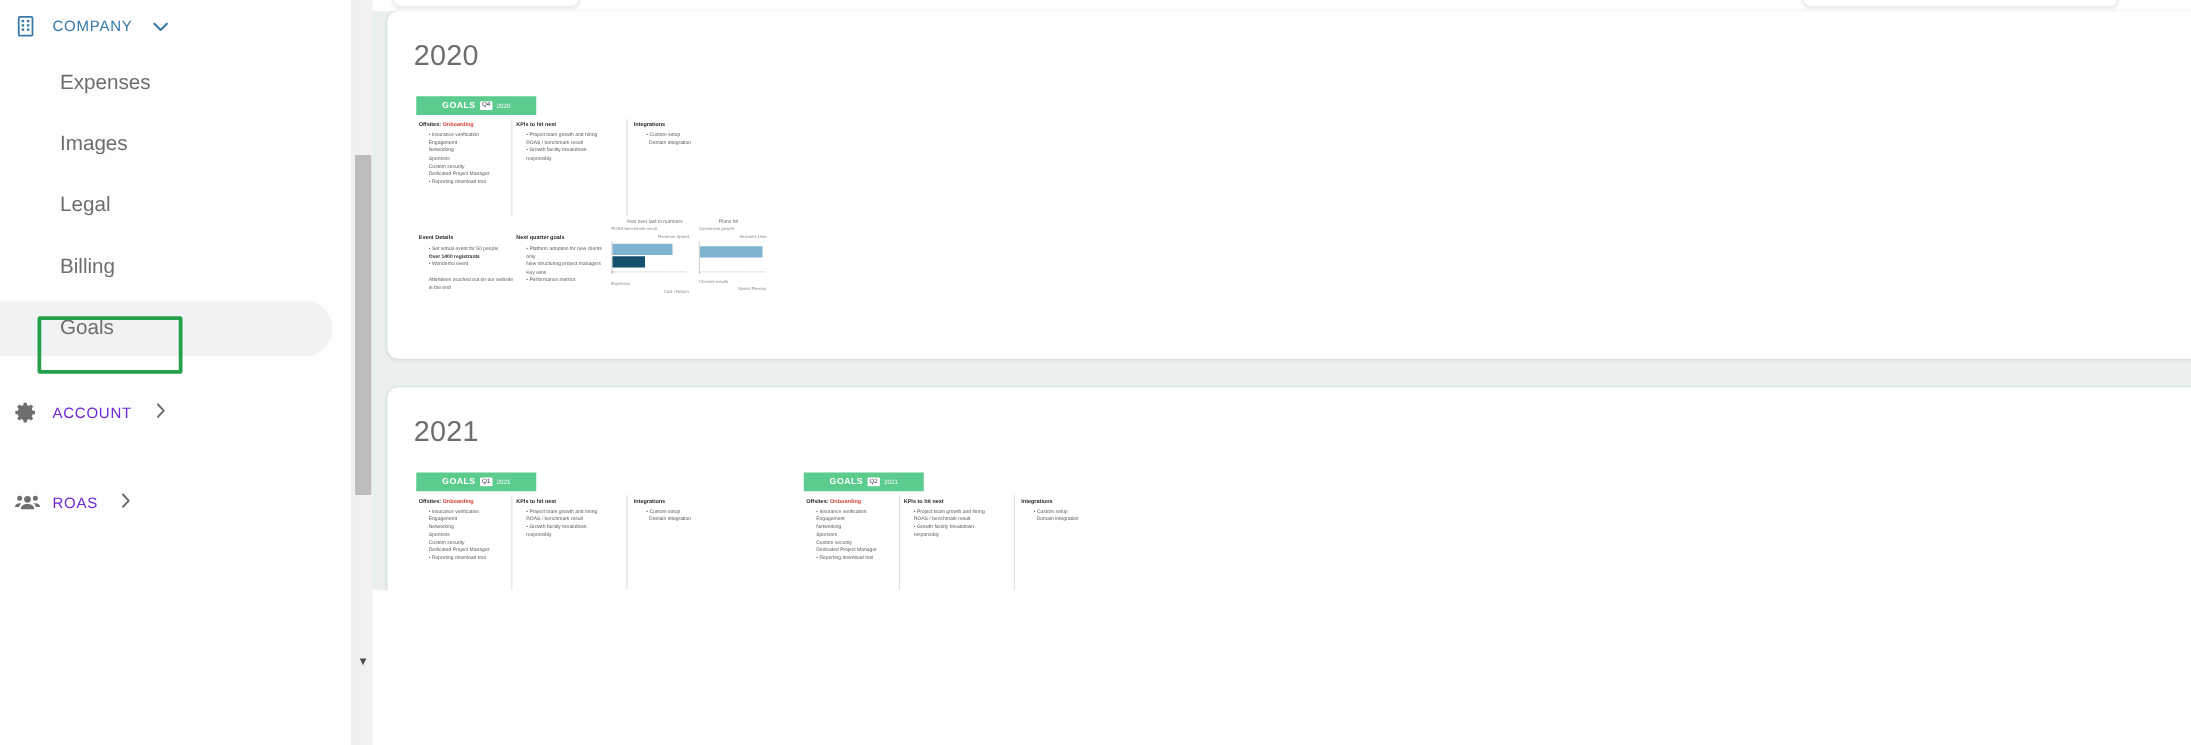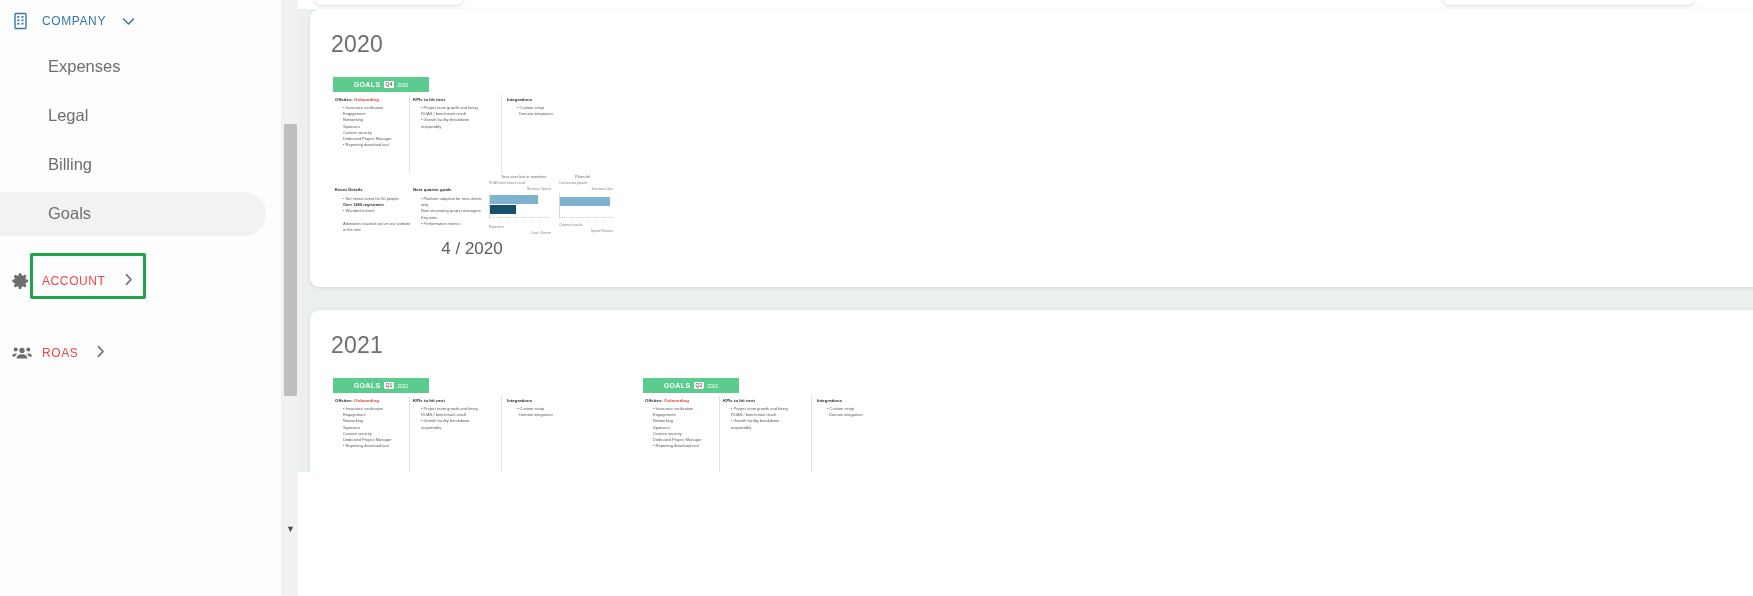--- a/index.html
+++ b/index.html
@@ -24,21 +24,21 @@
     height: 42px;
     padding-left: 12px;
     gap: 12px;
   }
   .nav-group-head .glyph { width: 18px; height: 18px; display: block; }
   .nav-group-head .label {
     font-size: 12px; letter-spacing: .6px;
   }
   .company-head .label { color: #3479a8; font-weight: 400; }
   .company-head .chev { color: #3479a8; font-size: 13px; margin-left: 4px; }
-  .grey-head .label { color: #ef4444; font-weight: 400; }
+  .grey-head .label { color: #6d28d9; font-weight: 400; }
   .grey-head .chev { color: #7a7a7a; font-size: 13px; margin-left: 6px; }
 
   .subitem {
     position: relative;
     height: 49px;
     display: flex; align-items: center;
     padding-left: 48px;
     font-size: 16.5px;
     color: #6e6e6e;
   }
@@ -211,20 +211,23 @@
         <svg width="13" height="9" viewBox="0 0 13 9">
             <path d="M1.5 2 L6.5 7 L11.5 2" fill="none" stroke="#3479a8" stroke-width="1.6" stroke-linecap="round" stroke-linejoin="round"></path>
           </svg>
       </span>
     </div>
 
     <div class="subitem">
       <span class="txt">Expenses</span>
     </div>
     <div class="subitem">
+      <span class="txt">Images</span>
+    </div>
+    <div class="subitem">
       <span class="txt">Legal</span>
     </div>
     <div class="subitem">
       <span class="txt">Billing</span>
     </div>
     <div class="subitem active">
       <span class="pill"></span>
       <span class="txt">Goals</span>
     </div>
 
@@ -348,21 +351,20 @@
               <div class="ctitle" style="text-align:right">Cost / Return</div>
 
             </div>
 
             <div class="chart-box" style="left:228px; top:148px; width:56px; height:42px;">
               <div class="ctitle">Channel results</div>
               <div class="ctitle" style="text-align:right">Spend   Revenue</div>
 
             </div>
           </div>
-          <div class="slide-caption">4 / 2020</div>
         </div>
       </div>
     </section>
 
     <section class="year-card" id="card-2021">
       <div class="year-title">2021</div>
       <div class="thumbs" style="gap:28px;">
 
         <div class="slide-wrap" style="position:relative">
           <div class="slide">

